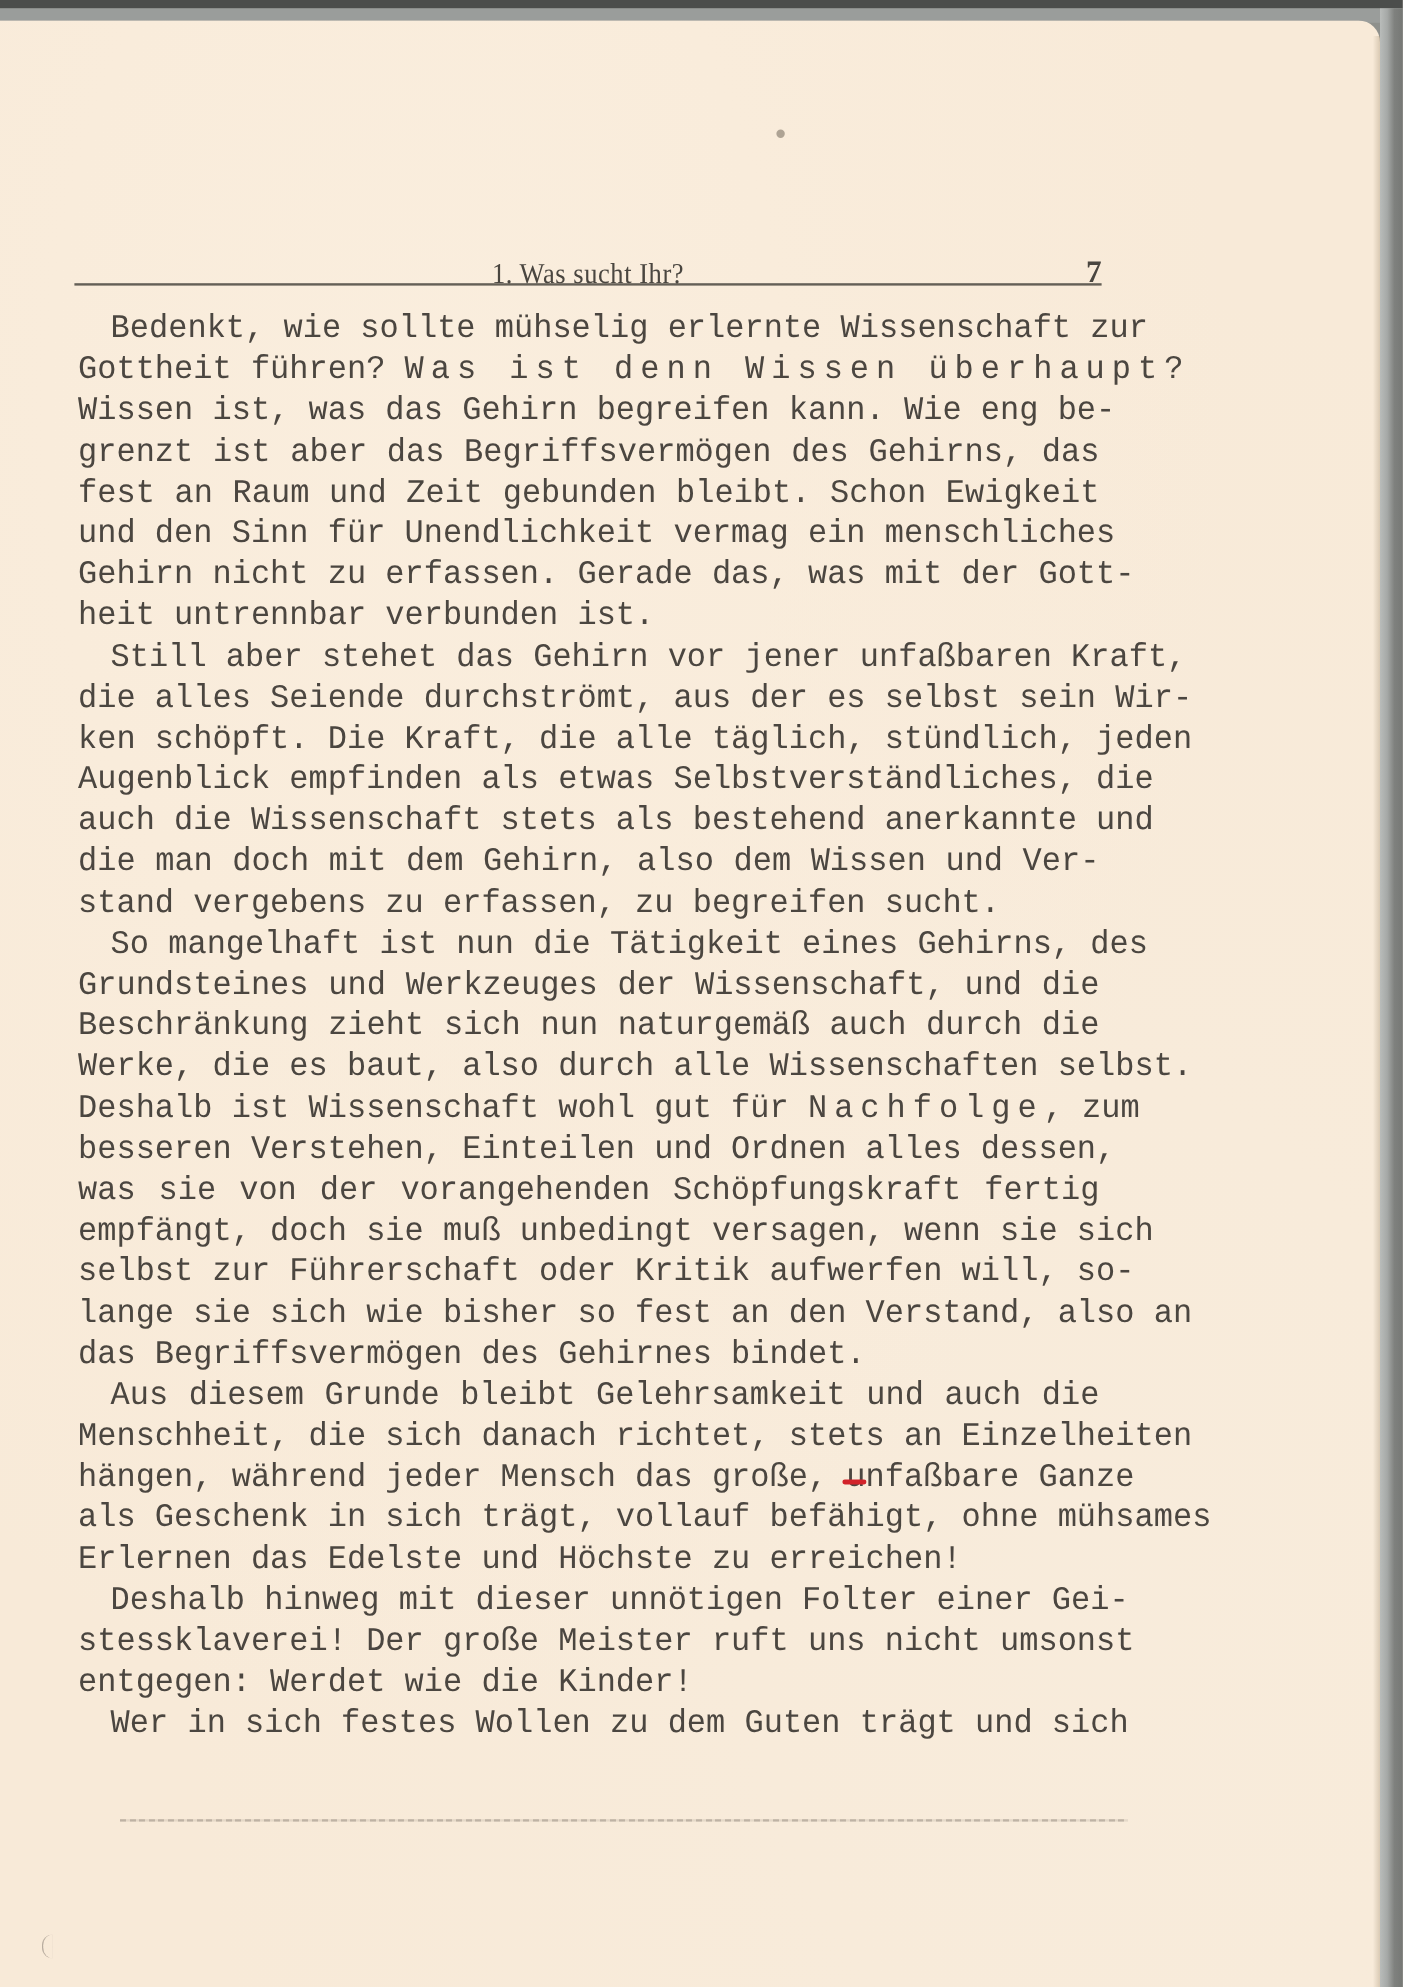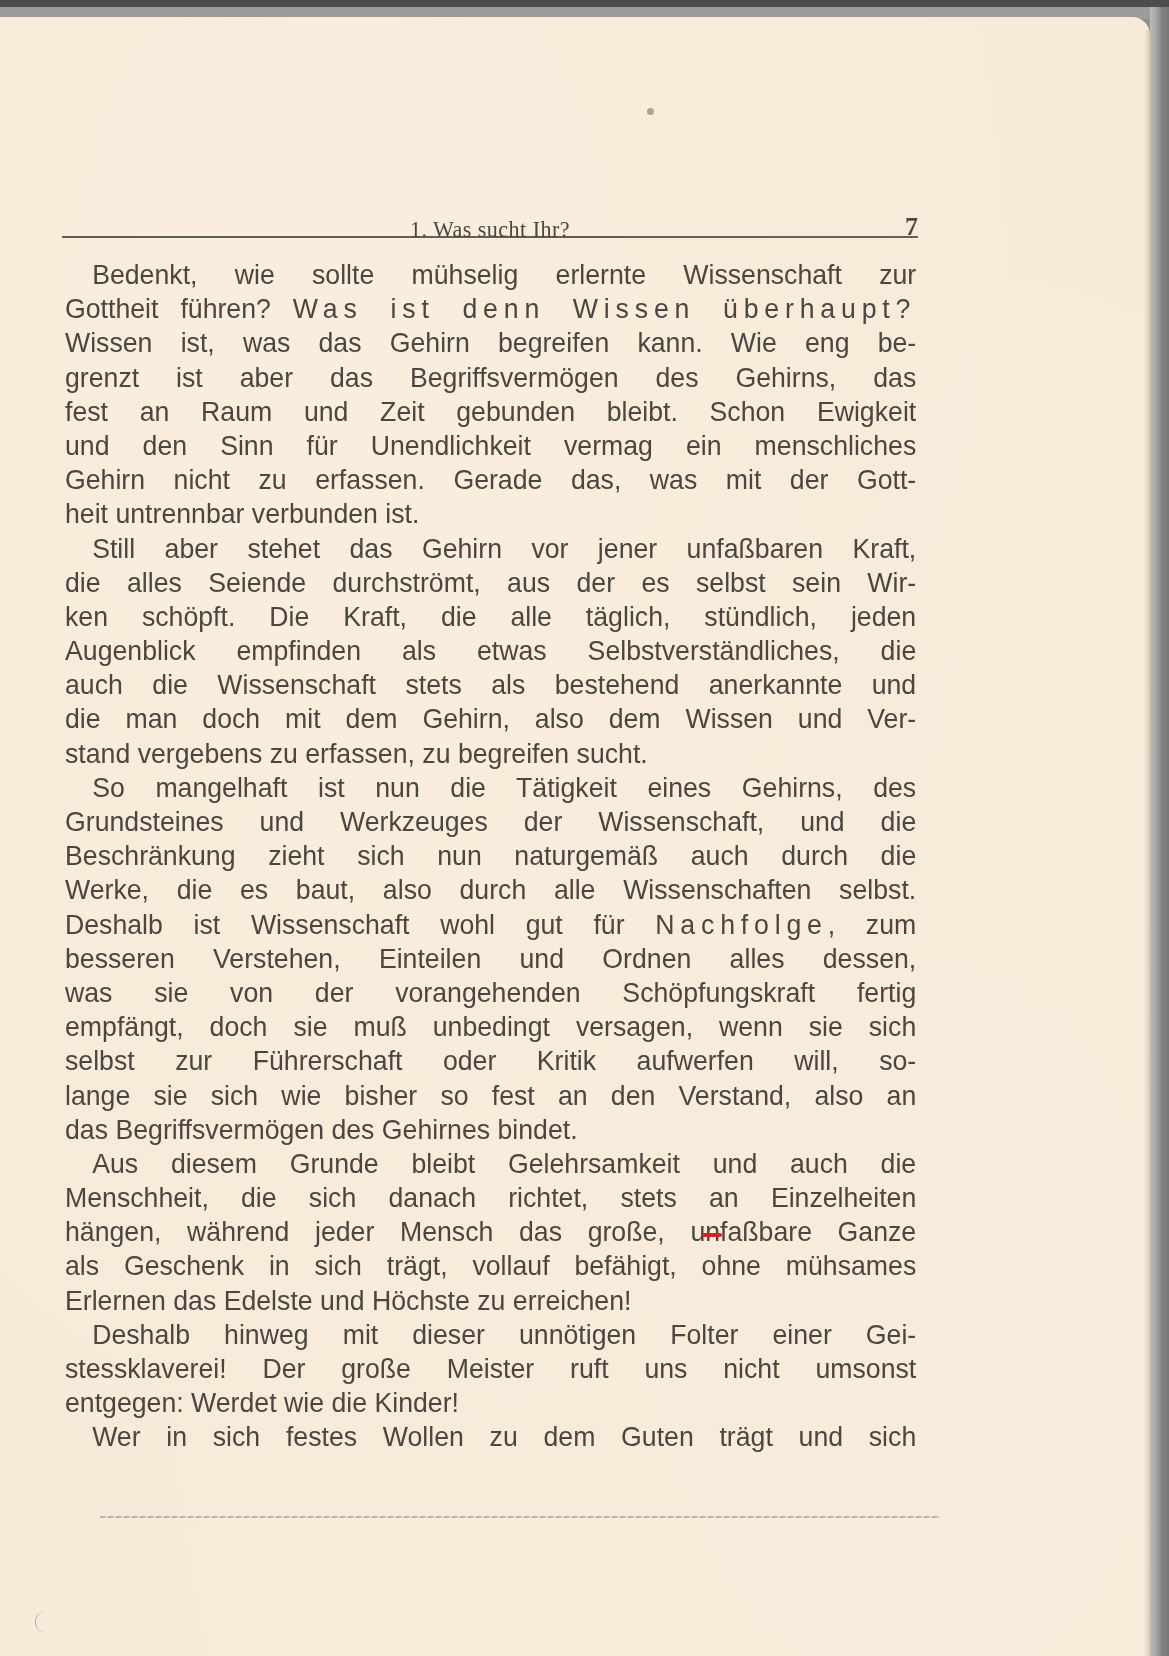--- a/index.html
+++ b/index.html
@@ -83,21 +83,21 @@
       position: absolute;
       left: 62px; top: 236px;
       width: 856px; height: 2px;
       background: #4a4640;
       opacity: 0.85;
     }
     .body-text {
       position: absolute;
       left: 65px; top: 258px;
       width: 852px;
-      font-family: Liberation Sans, sans-serif;
+      font-family: Liberation Mono, monospace;
       font-size: 27.5px;
       line-height: 34.2px;
       color: #4b4640;
     }
     .line {
       display: block;
       white-space: nowrap;
       text-align: justify;
       text-align-last: justify;
       height: 34.2px;

